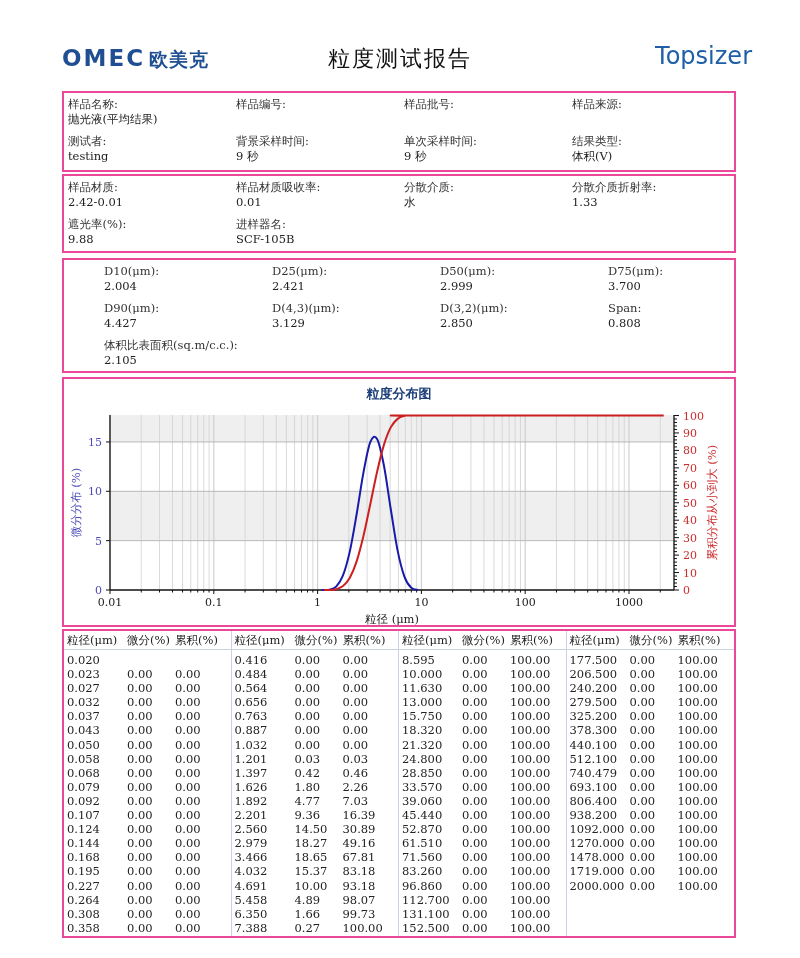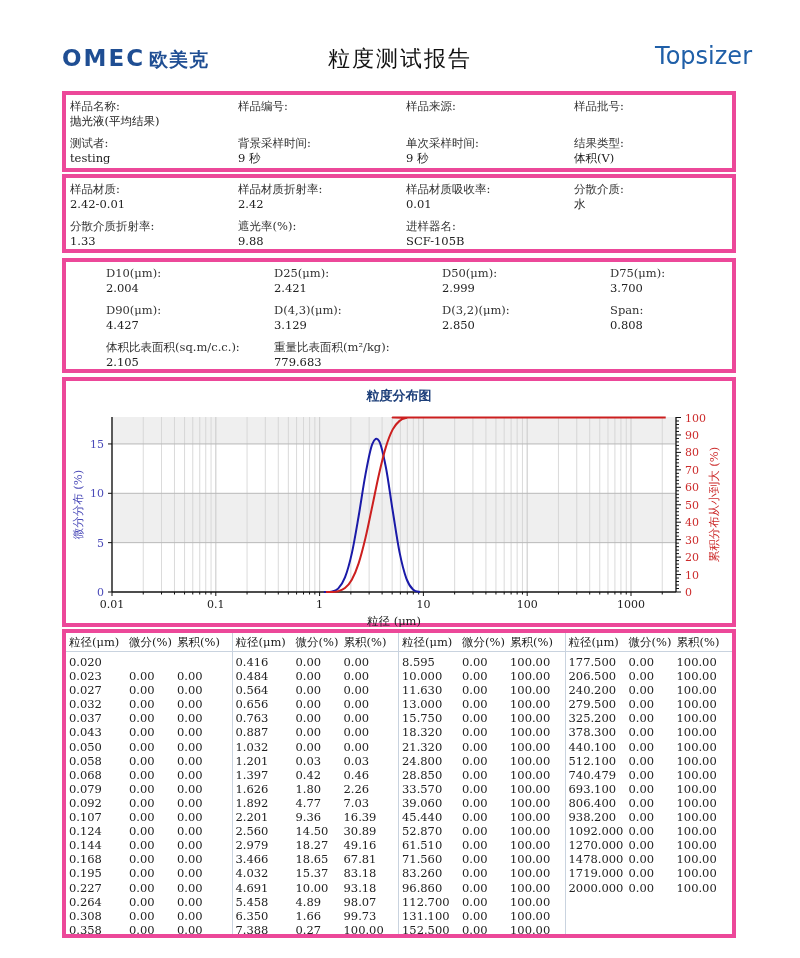--- a/index.html
+++ b/index.html
@@ -6,21 +6,21 @@
   body { width:800px; height:958px; position:relative; overflow:hidden;
          font-family: "DejaVu Serif", "Liberation Serif", serif; color:#222; }
   .header { position:absolute; left:0; top:0; width:800px; height:88px; }
   .logo { position:absolute; left:62px; top:45px; font-family:"DejaVu Sans","Liberation Sans",sans-serif;
           font-size:23px; font-weight:bold; color:#1f4e93; letter-spacing:2px; }
   .logo .cn { font-size:19px; letter-spacing:1px; margin-left:4px; }
   .title { position:absolute; left:0; width:800px; top:44px; text-align:center; font-size:22px;
            font-family:"DejaVu Sans","Liberation Sans",sans-serif; color:#111; letter-spacing:2px; }
   .brand { position:absolute; right:48px; top:42px; font-family:"DejaVu Sans","Liberation Sans",sans-serif;
            font-size:24px; color:#1f5fa8; }
-  .panel { position:absolute; left:62px; width:674px; border:4px solid #ec4899; box-sizing:border-box; }
+  .panel { position:absolute; left:62px; width:674px; border:2px solid #ec4899; box-sizing:border-box; }
   .grid4 { display:grid; grid-template-columns: 168px 168px 168px 166px; padding:4px 4px 0 4px; }
   .cell { font-size:11.5px; line-height:15px; margin-bottom:7px; min-height:30px; }
   .cell .lbl { color:#333; }
   .cell .val { color:#222; }
   .p1 { top:91px; height:81px; }
   .p2 { top:174px; height:79px; }
   .p3 { top:258px; height:115px;padding-left:36px; }
   .p4 { top:377px; height:250px; }
   .chart-title { position:absolute; left:0; width:100%; top:6px; text-align:center; font-size:13px;
                  font-weight:bold; color:#1d3f7a; }
@@ -50,25 +50,25 @@
   <div class="grid4" id="g1">
       <div class="cell">
         <div class="lbl">样品名称:</div>
         <div class="val">抛光液(平均结果)</div>
       </div>
       <div class="cell">
         <div class="lbl">样品编号:</div>
         <div class="val"></div>
       </div>
       <div class="cell">
+        <div class="lbl">样品批号:</div>
+        <div class="val"></div>
+      </div>
+      <div class="cell">
         <div class="lbl">样品来源:</div>
-        <div class="val"></div>
-      </div>
-      <div class="cell">
-        <div class="lbl">样品批号:</div>
         <div class="val"></div>
       </div>
       <div class="cell">
         <div class="lbl">测试者:</div>
         <div class="val">testing</div>
       </div>
       <div class="cell">
         <div class="lbl">背景采样时间:</div>
         <div class="val">9 秒</div>
       </div>
@@ -82,24 +82,20 @@
       </div>
     </div>
 </div>
 <div class="panel p2">
   <div class="grid4" id="g2">
       <div class="cell">
         <div class="lbl">样品材质:</div>
         <div class="val">2.42-0.01</div>
       </div>
       <div class="cell">
-        <div class="lbl">样品材质折射率:</div>
-        <div class="val">2.42</div>
-      </div>
-      <div class="cell">
         <div class="lbl">样品材质吸收率:</div>
         <div class="val">0.01</div>
       </div>
       <div class="cell">
         <div class="lbl">分散介质:</div>
         <div class="val">水</div>
       </div>
       <div class="cell">
         <div class="lbl">分散介质折射率:</div>
         <div class="val">1.33</div>
@@ -148,24 +144,20 @@
         <div class="lbl">D(3,2)(μm):</div>
         <div class="val">2.850</div>
       </div>
       <div class="cell">
         <div class="lbl">Span:</div>
         <div class="val">0.808</div>
       </div>
       <div class="cell">
         <div class="lbl">体积比表面积(sq.m/c.c.):</div>
         <div class="val">2.105</div>
-      </div>
-      <div class="cell">
-        <div class="lbl">重量比表面积(m²/kg):</div>
-        <div class="val">779.683</div>
       </div>
       <div class="cell">
         <div class="lbl"></div>
         <div class="val"></div>
       </div>
       <div class="cell">
         <div class="lbl"></div>
         <div class="val"></div>
       </div>
     </div>

